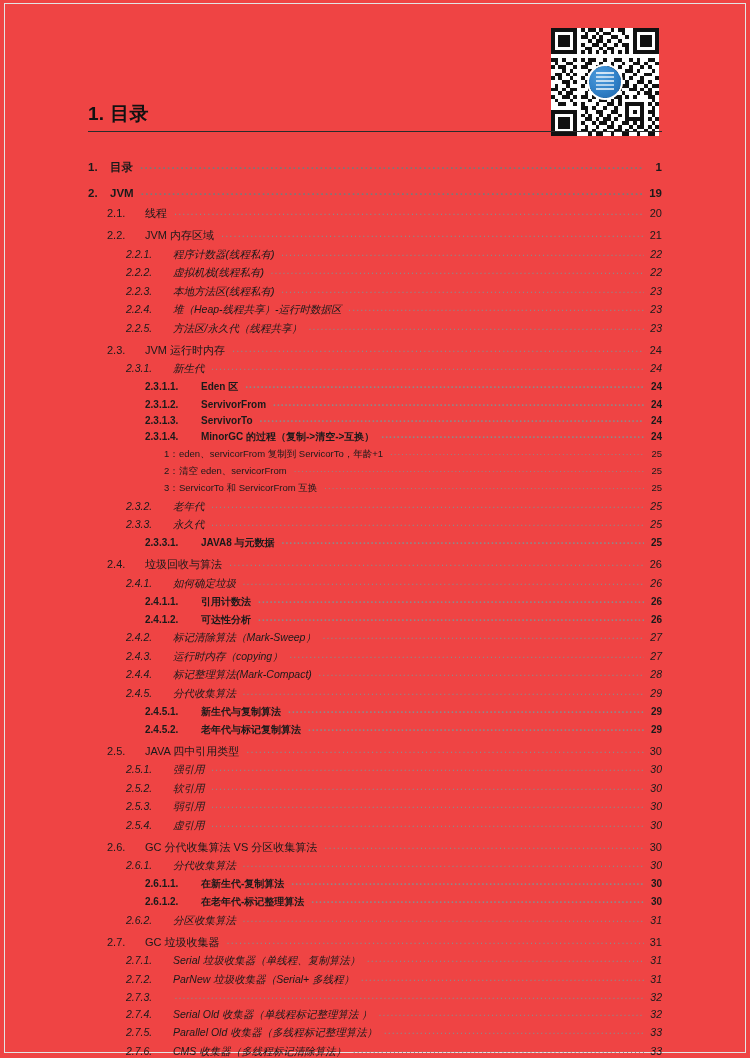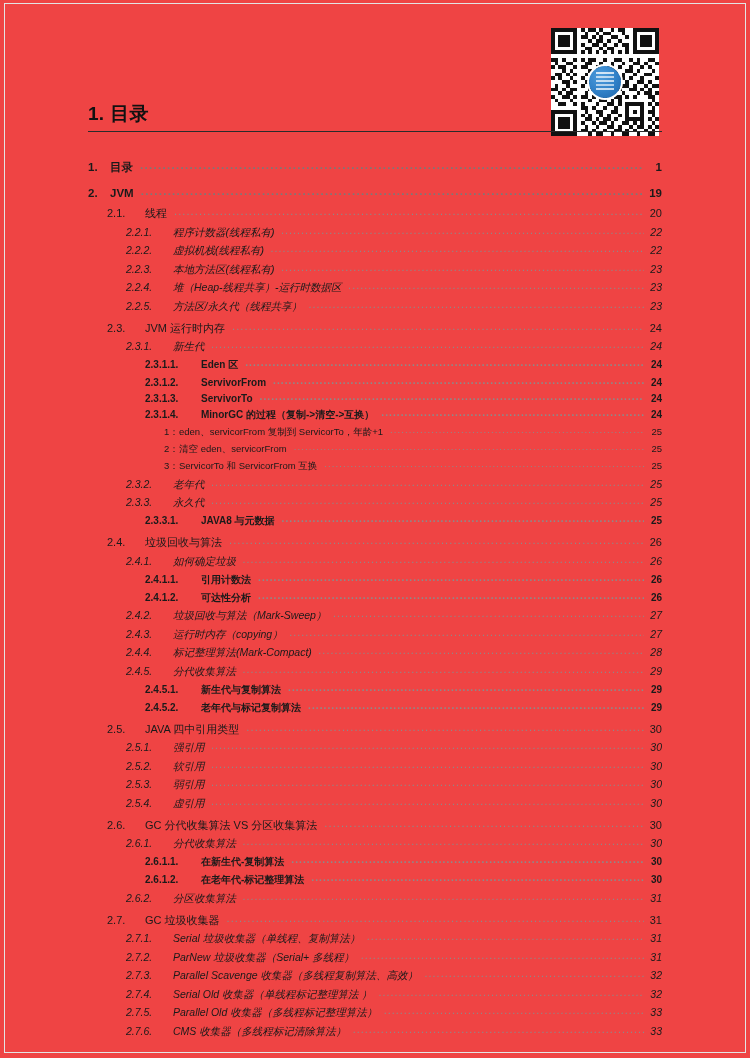--- a/index.html
+++ b/index.html
@@ -438,20 +438,26 @@
         <span class="title">JVM</span>
         <span class="leader"></span>
         <span class="pg">19</span>
       </div>
       <div class="toc-entry lvl2">
         <span class="num">2.1.</span>
         <span class="title">线程</span>
         <span class="leader"></span>
         <span class="pg">20</span>
       </div>
+      <div class="toc-entry lvl2">
+        <span class="num">2.2.</span>
+        <span class="title">JVM 内存区域</span>
+        <span class="leader"></span>
+        <span class="pg">21</span>
+      </div>
       <div class="toc-entry lvl3">
         <span class="num">2.2.1.</span>
         <span class="title">程序计数器(线程私有)</span>
         <span class="leader"></span>
         <span class="pg">22</span>
       </div>
       <div class="toc-entry lvl3">
         <span class="num">2.2.2.</span>
         <span class="title">虚拟机栈(线程私有)</span>
         <span class="leader"></span>
@@ -566,21 +572,21 @@
         <span class="pg">26</span>
       </div>
       <div class="toc-entry lvl4">
         <span class="num">2.4.1.2.</span>
         <span class="title">可达性分析</span>
         <span class="leader"></span>
         <span class="pg">26</span>
       </div>
       <div class="toc-entry lvl3">
         <span class="num">2.4.2.</span>
-        <span class="title">垃圾回收与算法（Mark-Sweep）</span>
+        <span class="title">标记清除算法（Mark-Sweep）</span>
         <span class="leader"></span>
         <span class="pg">27</span>
       </div>
       <div class="toc-entry lvl3">
         <span class="num">2.4.3.</span>
         <span class="title">运行时内存（copying）</span>
         <span class="leader"></span>
         <span class="pg">27</span>
       </div>
       <div class="toc-entry lvl3">
@@ -680,21 +686,20 @@
         <span class="pg">31</span>
       </div>
       <div class="toc-entry lvl3">
         <span class="num">2.7.2.</span>
         <span class="title">ParNew 垃圾收集器（Serial+ 多线程）</span>
         <span class="leader"></span>
         <span class="pg">31</span>
       </div>
       <div class="toc-entry lvl3">
         <span class="num">2.7.3.</span>
-        <span class="title">Parallel Scavenge 收集器（多线程复制算法、高效）</span>
         <span class="leader"></span>
         <span class="pg">32</span>
       </div>
       <div class="toc-entry lvl3">
         <span class="num">2.7.4.</span>
         <span class="title">Serial Old 收集器（单线程标记整理算法 ）</span>
         <span class="leader"></span>
         <span class="pg">32</span>
       </div>
       <div class="toc-entry lvl3">

